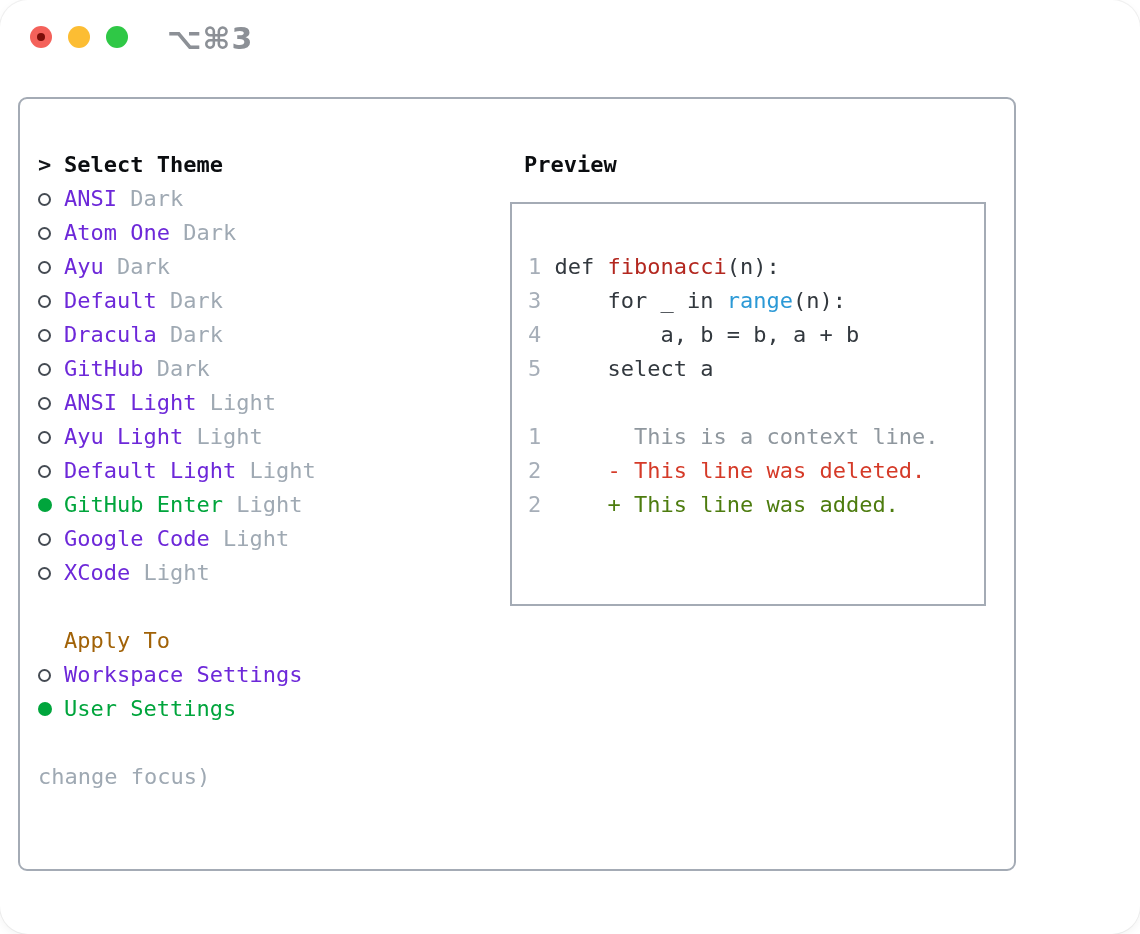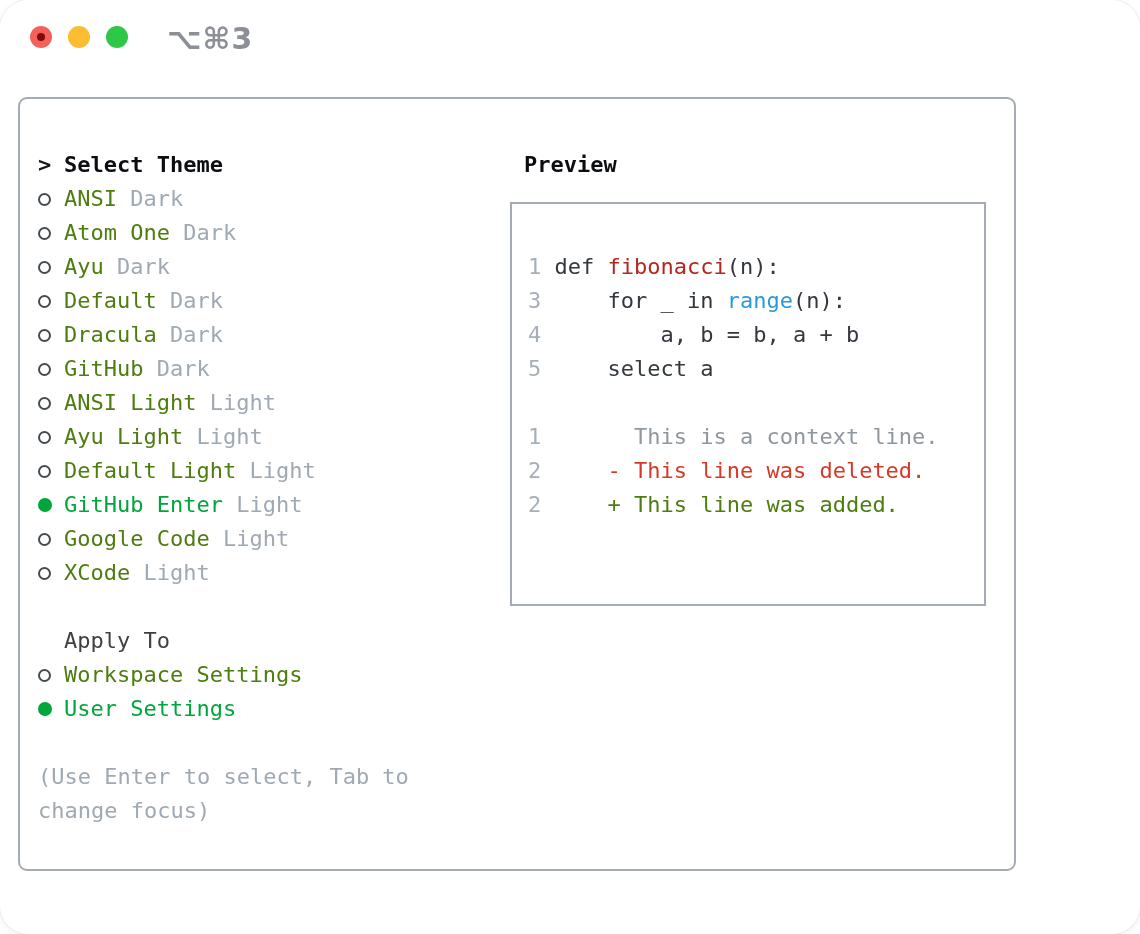--- a/index.html
+++ b/index.html
@@ -18,22 +18,22 @@
   .win-title{position:absolute;left:167px;top:21px;font-size:30px;font-weight:bold;
              color:#8c9096;font-family:"DejaVu Sans",sans-serif;letter-spacing:1px;}
   
   .panel{position:absolute;left:18px;top:97px;width:998px;height:774px;
          border:2px solid #a4abb5;border-radius:9px;background:#ffffff;box-sizing:border-box;}
   .row{height:34px;display:flex;align-items:center;white-space:pre;}
   .mono22{font-size:22px;line-height:34px;}
   .gutter{width:26px;flex:0 0 26px;display:flex;align-items:center;}
   .prompt{font-weight:bold;color:#14171b;}
   .hdr{font-weight:bold;color:#0b0d10;}
-  .subhdr{color:#404040;text-align:center;}
-  .item-name{color:#4d7c0f;}
+  .subhdr{color:#a16207;text-align:center;}
+  .item-name{color:#6d28d9;}
   .variant{color:#9fa9b3;}
   .sel{color:#00a53c;}
   .radio{width:13px;height:13px;border-radius:50%;border:2px solid #454b53;
          box-sizing:border-box;}
   .radio.on{border:none;background:#00a53c;width:14px;height:14px;}
   .help{color:#9fa9b3;}
   
   .theme-list{position:absolute;left:38px;top:148px;}
   .apply-list{position:absolute;left:38px;top:624px;}
   .help-block{position:absolute;left:38px;top:760px;}
@@ -92,21 +92,20 @@
     <div class="row">
       <span class="gutter"></span>
       <span class="subhdr">Apply To</span>
     </div>
 
   <div class="row"><span class="gutter"><span class="radio"></span></span><span class="item-name">Workspace Settings</span></div>
       <div class="row"><span class="gutter"><span class="radio on"></span></span><span class="sel">User Settings</span></div>
     </div>
 
   <div class="help-block mono22">
-    <div class="row help">(Use Enter to select, Tab to</div>
     <div class="row help">change focus)</div>
   </div>
 
   <div class="preview-title mono22 row">
     <span class="hdr">Preview</span>
   </div>
 
   <div class="preview-box"></div>
 
   <div class="code mono22">

